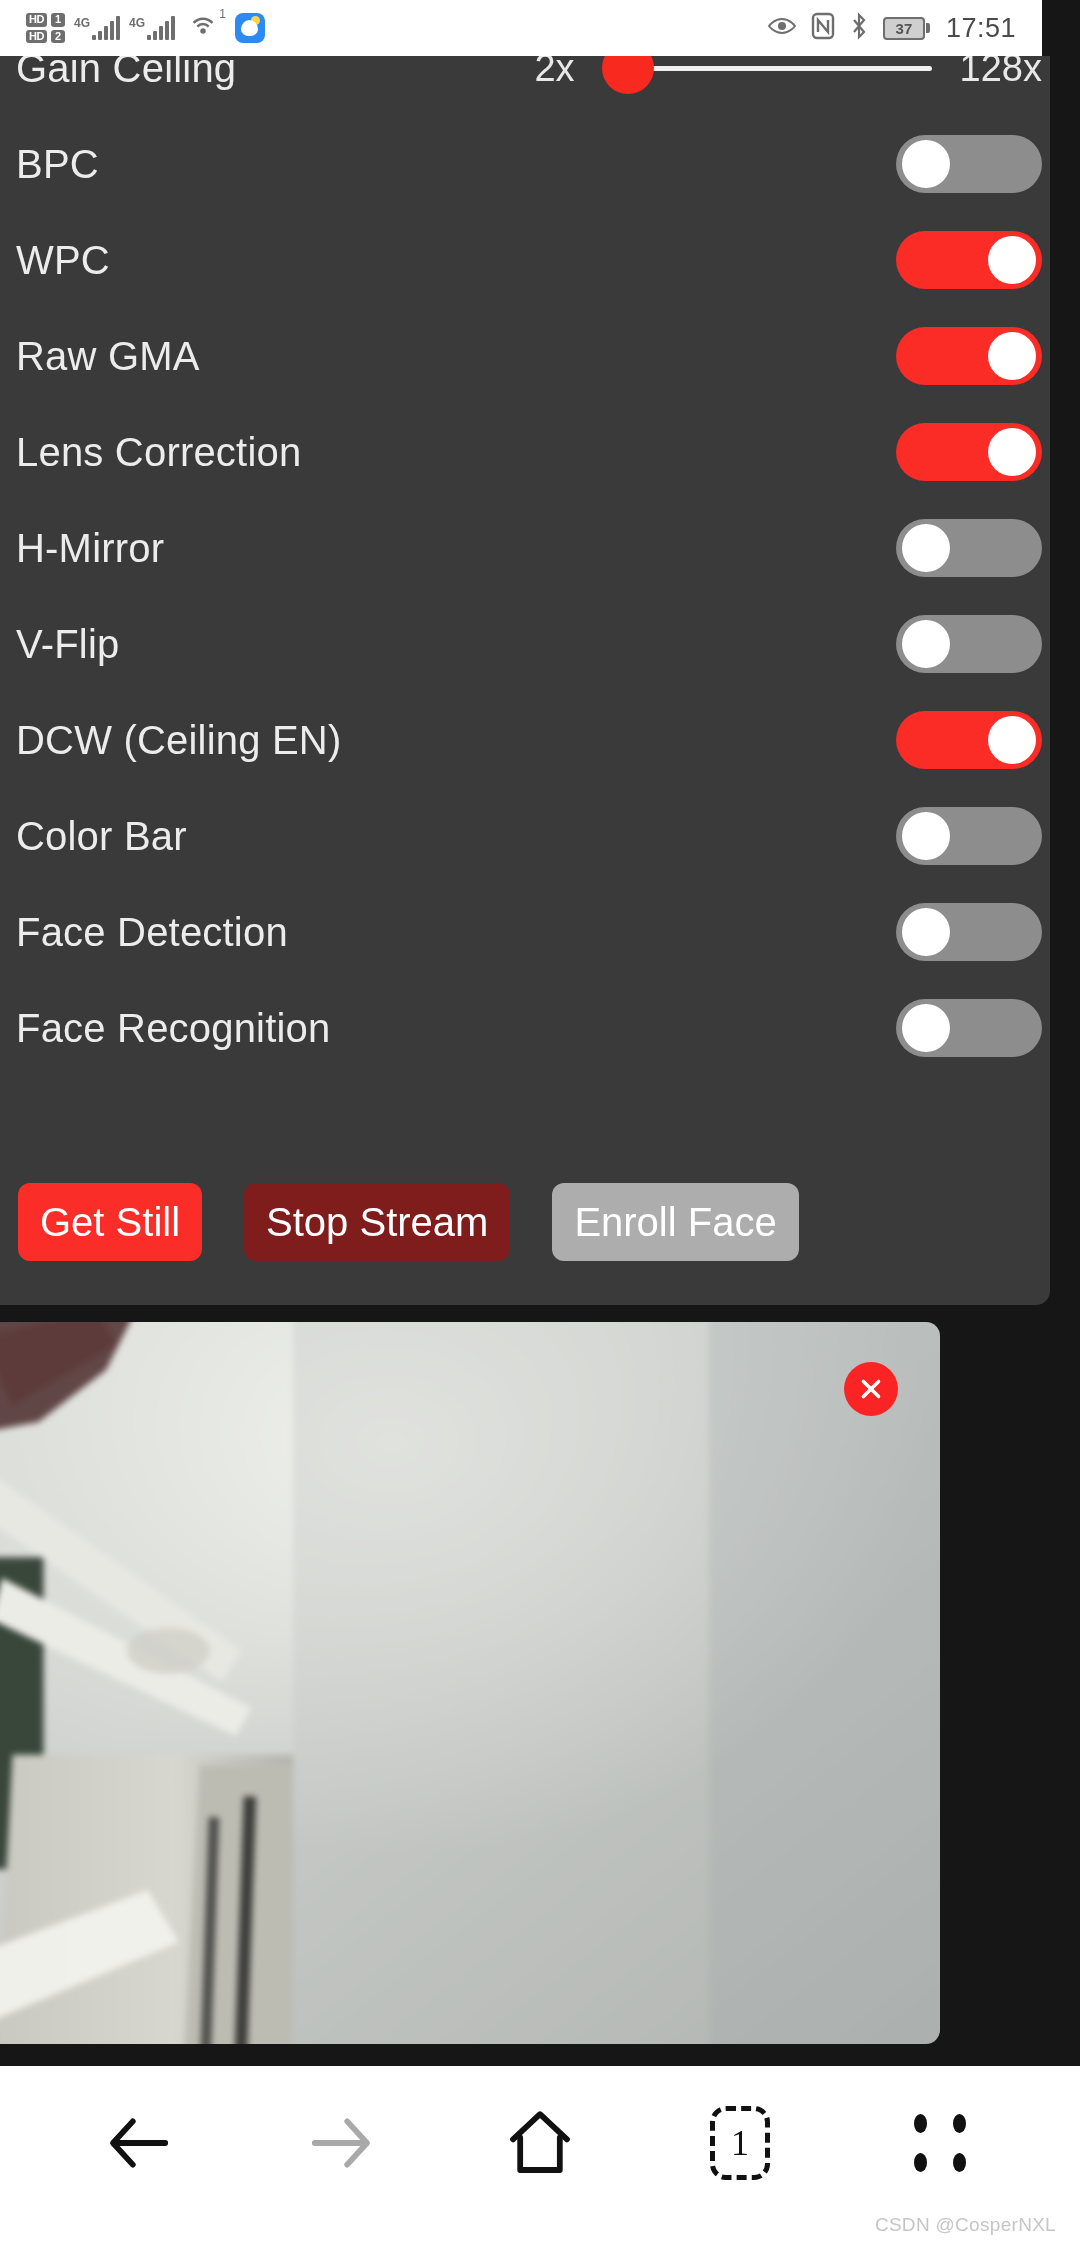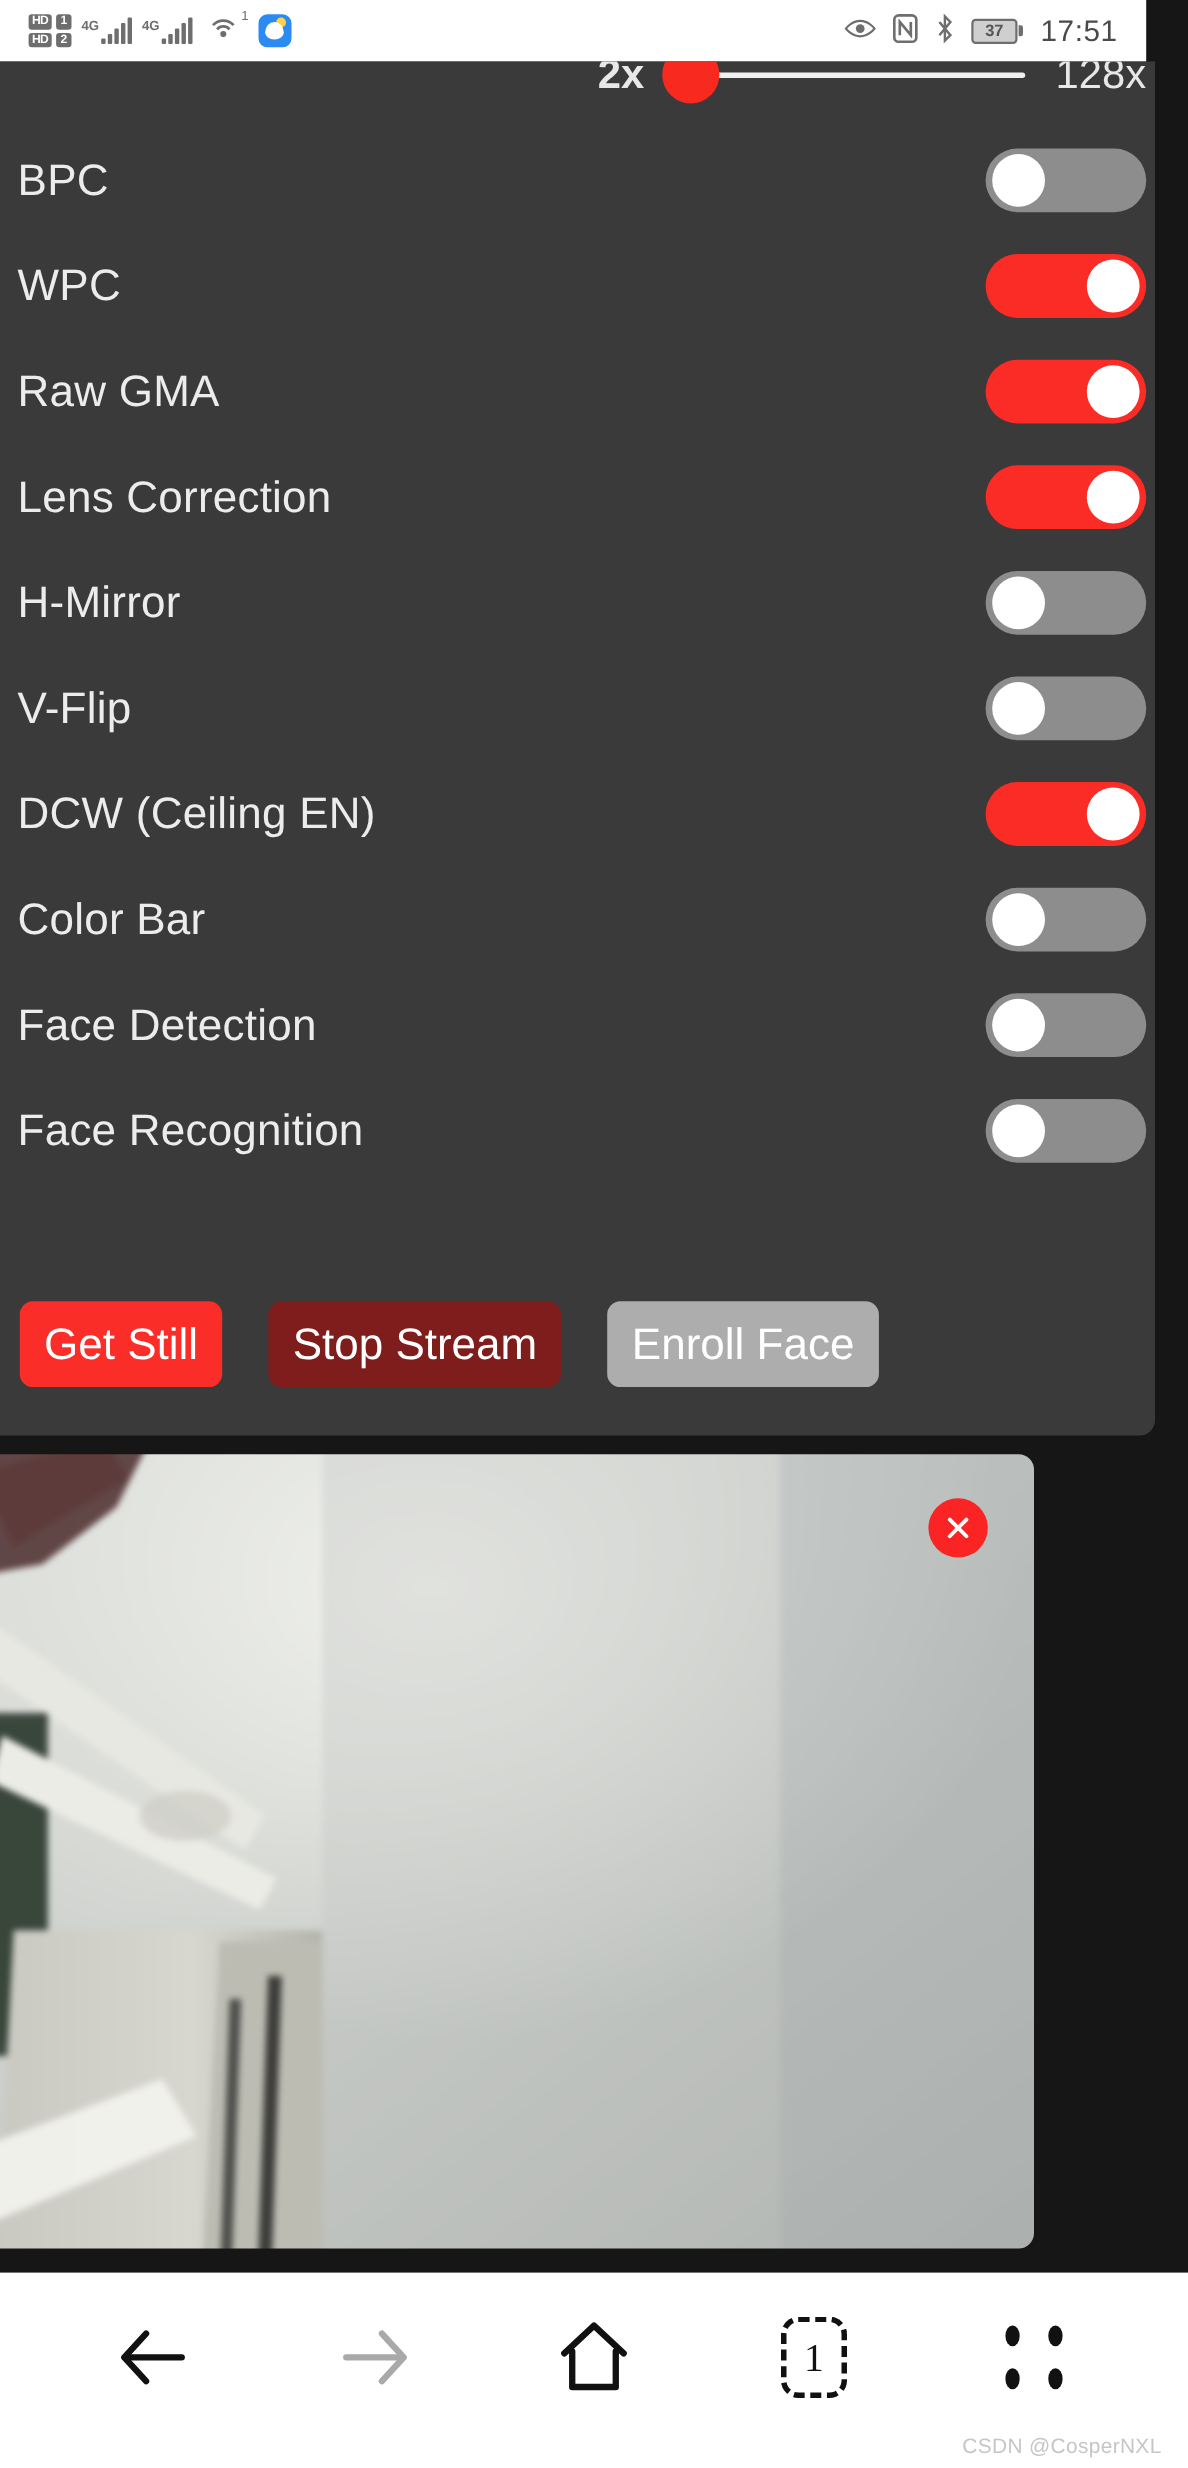--- a/index.html
+++ b/index.html
@@ -75,21 +75,21 @@
     height:96px; display:flex; align-items:center; padding:0 0 0 8px;
   }
   .row-label{
     font-size:40px; color:#ececec; font-weight:400; letter-spacing:0.2px;
     white-space:nowrap;
   }
   .row-ctrl{ margin-left:auto; display:flex; align-items:center; }
 
   
   .slider-wrap{ display:flex; align-items:center; gap:0; padding-right:0; }
-  .slider-min{ font-size:38px; color:#e8e8e8; margin-right:16px;font-weight:bold; }
+  .slider-min{ font-size:38px; color:#e8e8e8; margin-right:27px; }
   .slider-body{ position:relative; display:flex; align-items:center; width:330px; height:52px; }
   .slider-track{
     position:absolute; left:48px; right:0; height:5px; background:#f0f0f0; border-radius:3px;
   }
   .slider-thumb{
     position:absolute; left:0; width:52px; height:52px; border-radius:50%;
     background:#f8291f; z-index:2;
   }
   .slider-max{ font-size:38px; color:#e8e8e8; margin-left:28px; }
 
@@ -233,20 +233,21 @@
       </span>
       <span class="clock">17:51</span>
     </div>
   </div>
 
   <div class="panel">
     <div class="rows">
 
 
       <div class="row">
+        <span class="row-label">Gain Ceiling</span>
         <span class="row-ctrl">
           <span class="slider-wrap">
             <span class="slider-min">2x</span>
             <span class="slider-body">
               <span class="slider-track"></span>
               <span class="slider-thumb"></span>
             </span>
             <span class="slider-max">128x</span>
           </span>
         </span>

